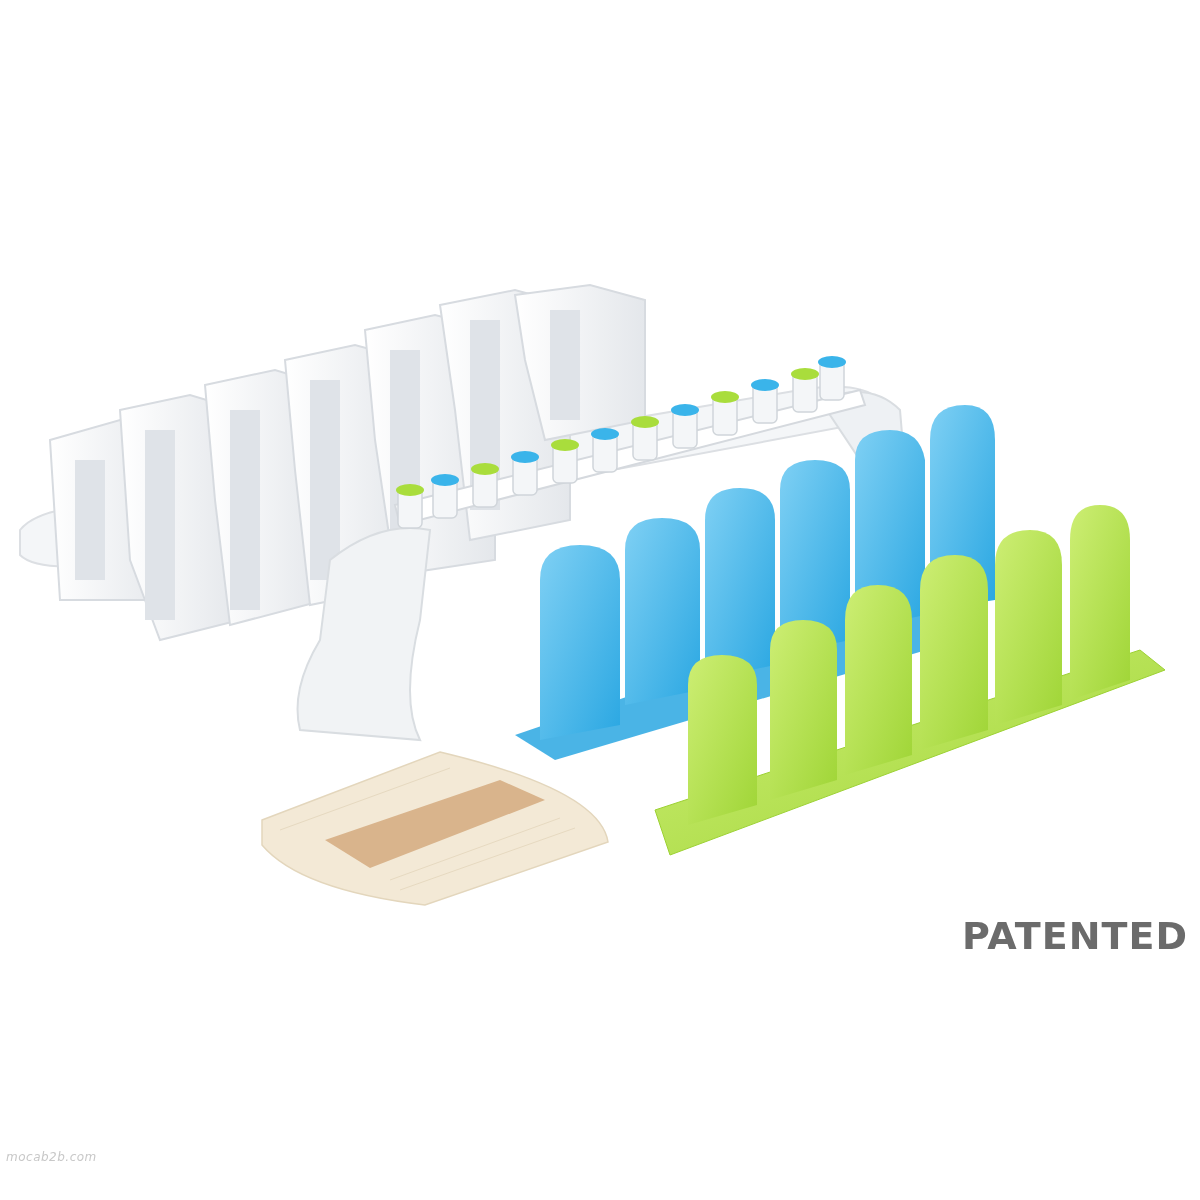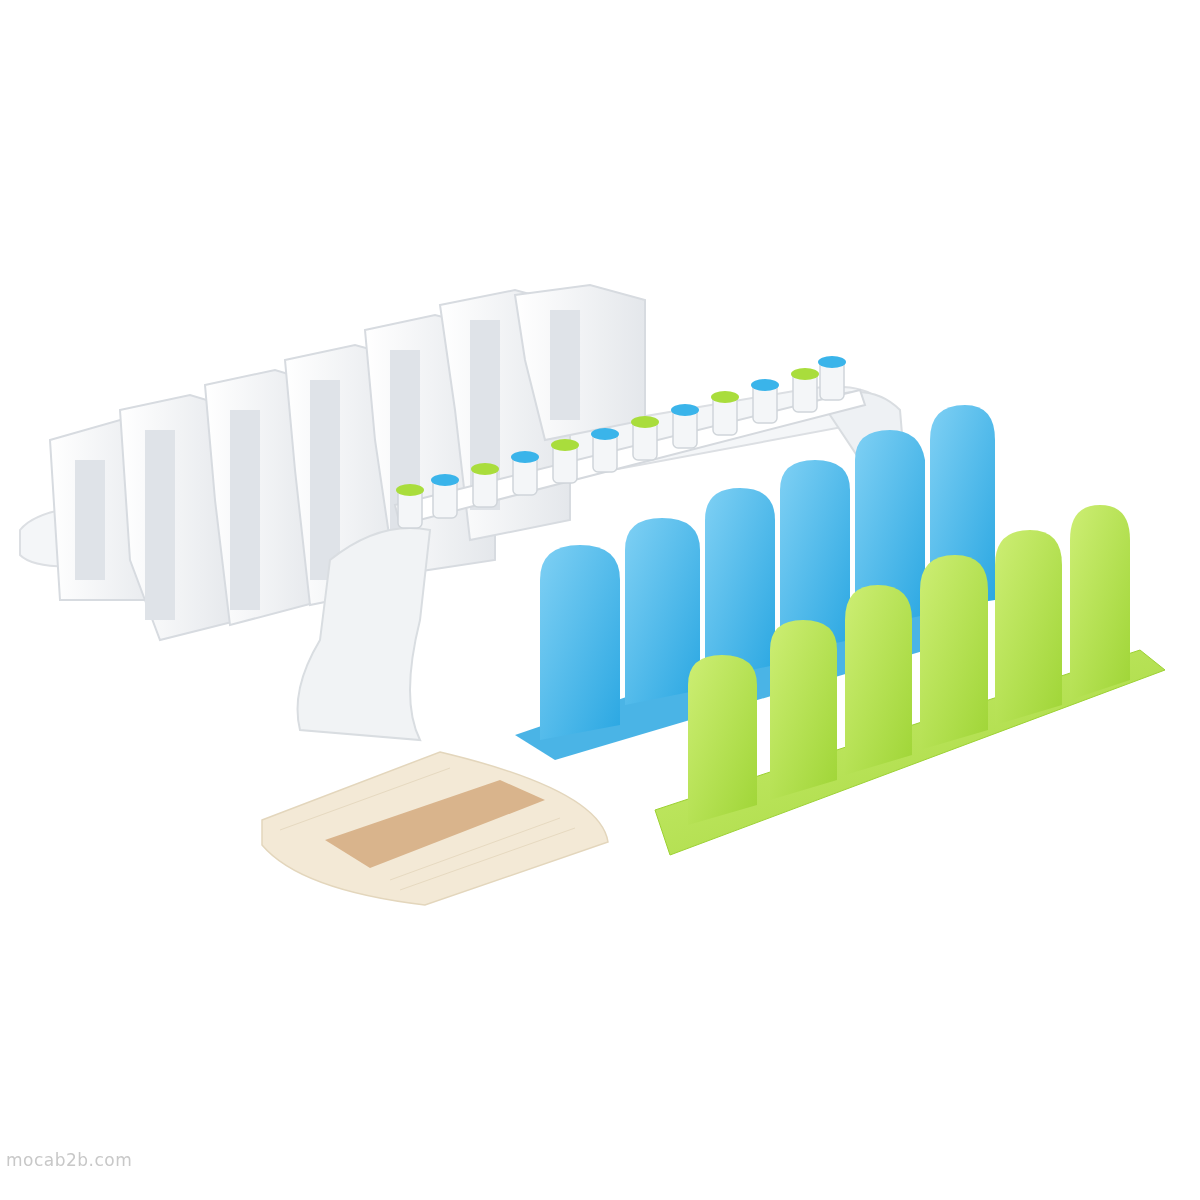--- a/index.html
+++ b/index.html
@@ -1,19 +1,19 @@
 <!DOCTYPE html>
 <html><head>
 <meta charset="utf-8">
 <style>
   html, body { margin:0; padding:0; background:#ffffff; }
   .canvas { position:relative; width:1200px; height:1200px; overflow:hidden; background:#ffffff; font-family:"DejaVu Sans", sans-serif; }
   svg.scene { position:absolute; left:0; top:0; }
   .patented { position:absolute; left:962px; top:914px; font-size:38px; font-weight:bold; letter-spacing:1px; color:#6b6b6b; }
-  .watermark { position:absolute; left:6px; top:1150px; font-size:17px; color:#c8c8c8; letter-spacing:0.5px; }
+  .watermark { position:absolute; left:6px; top:1150px; font-size:12px; font-style:italic; color:#c8c8c8; letter-spacing:0.5px; }
 </style>
 </head>
 <body>
 
 <div class="canvas">
   <svg class="scene" width="1200" height="1200" viewBox="0 0 1200 1200">
     <defs>
       <linearGradient id="gBlue" x1="0" y1="0" x2="1" y2="1">
         <stop offset="0" stop-color="#7fd0f4"></stop>
         <stop offset="1" stop-color="#2aa7e2"></stop>
@@ -110,14 +110,15 @@
       <path d="M262 820 L440 752 Q600 790 608 842 L425 905 Q300 890 262 845 Z" fill="#f3e9d6" stroke="#e3d6bc" stroke-width="1.5"></path>
       <path d="M325 840 L500 780 L545 800 L370 868 Z" fill="#d9b48c"></path>
       <g stroke="#e6d9c0" stroke-width="1">
         <line x1="390" y1="880" x2="560" y2="818"></line>
         <line x1="400" y1="890" x2="575" y2="828"></line>
         <line x1="280" y1="830" x2="450" y2="768"></line>
       </g>
     </g>
   </svg>
 
+  <div class="patented">PATENTED</div>
   <div class="watermark">mocab2b.com</div>
 </div>
 
 </body></html>

